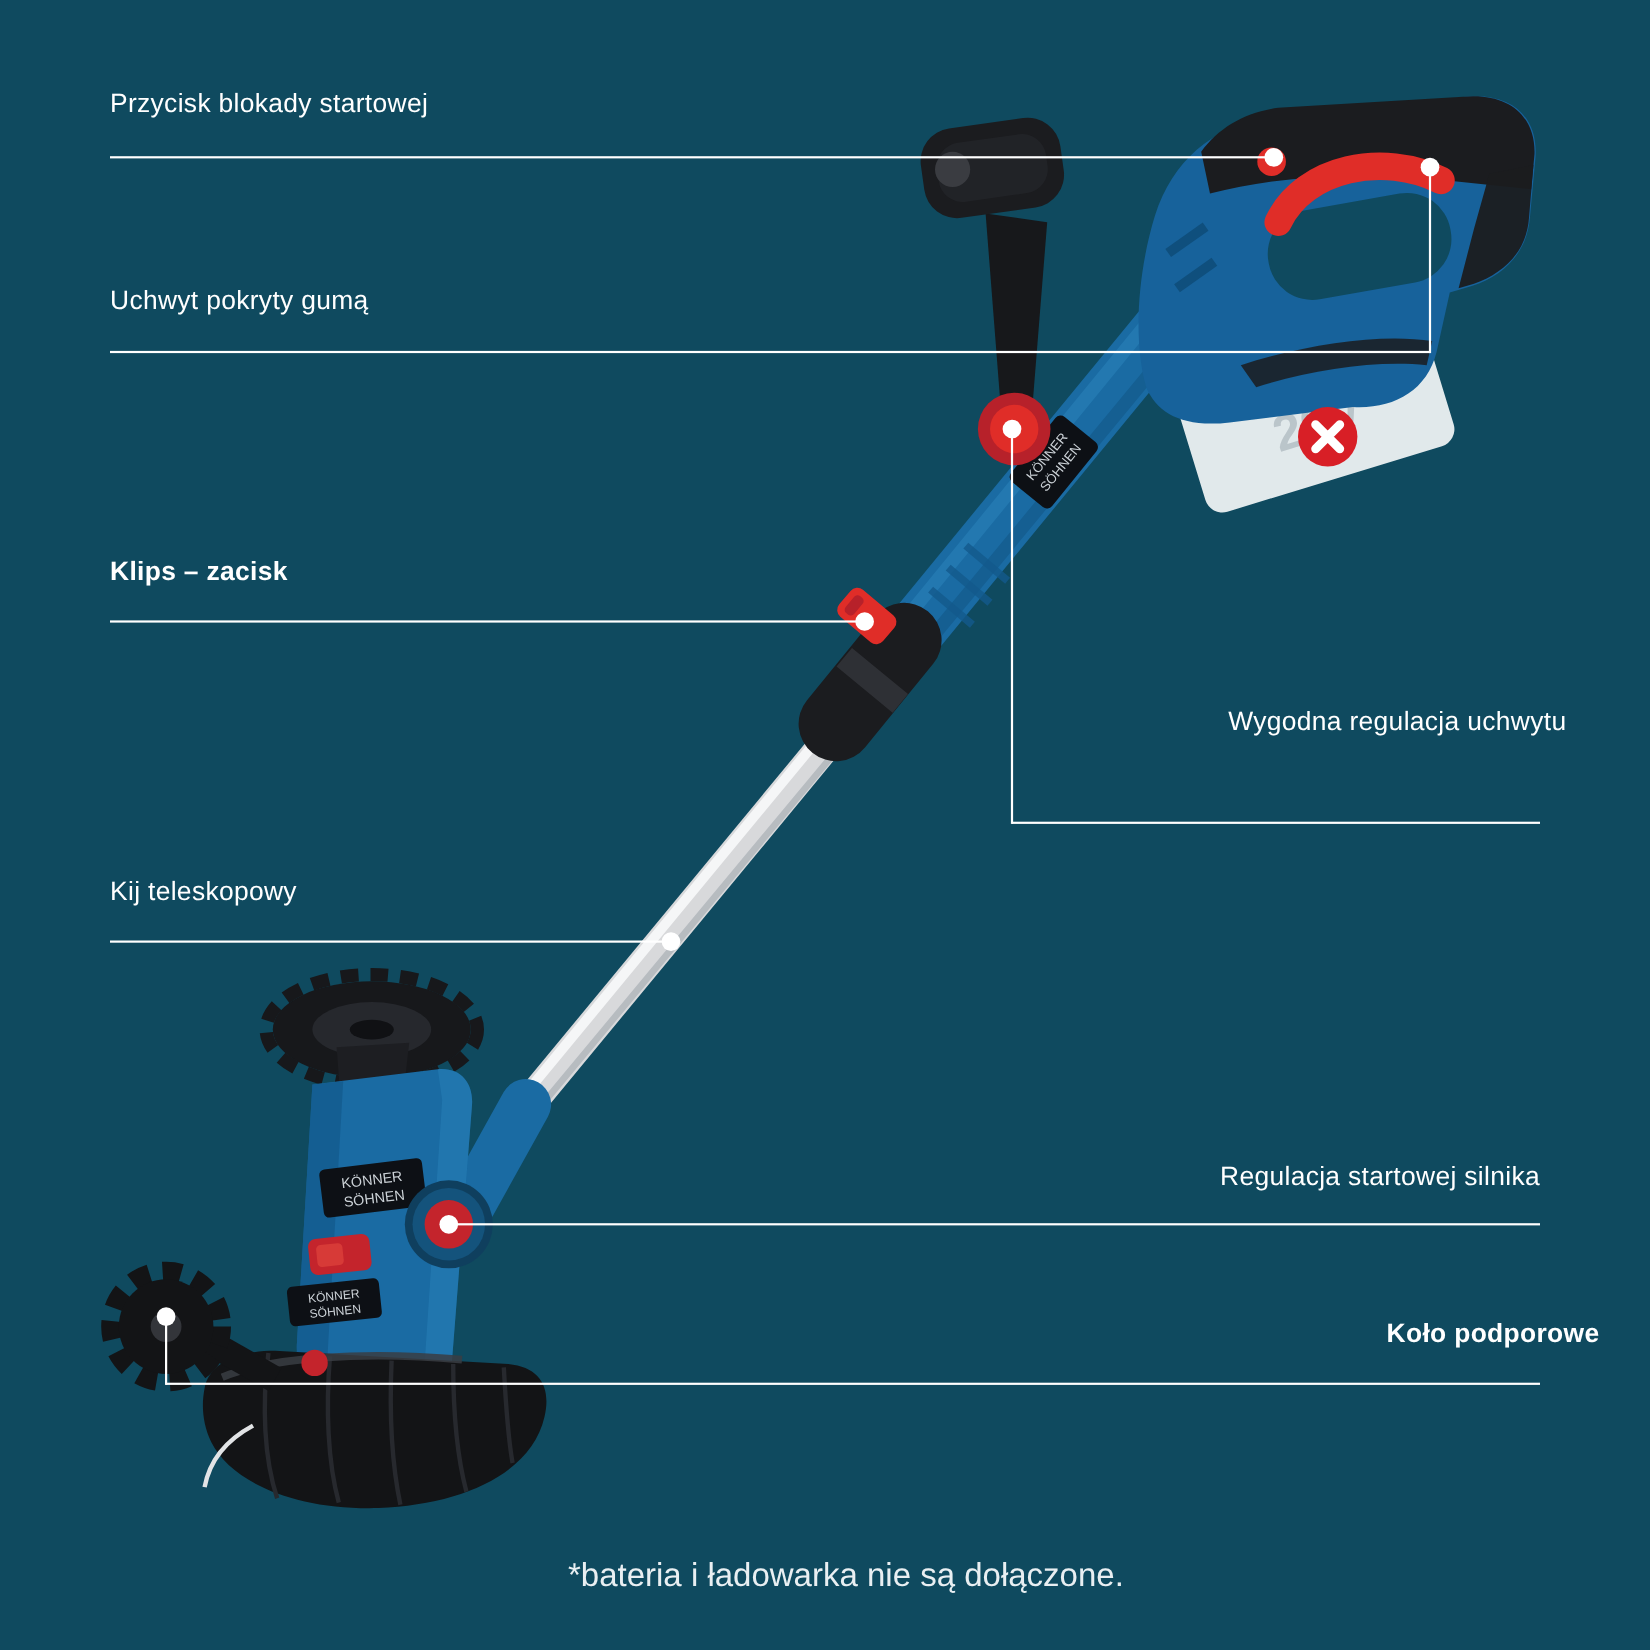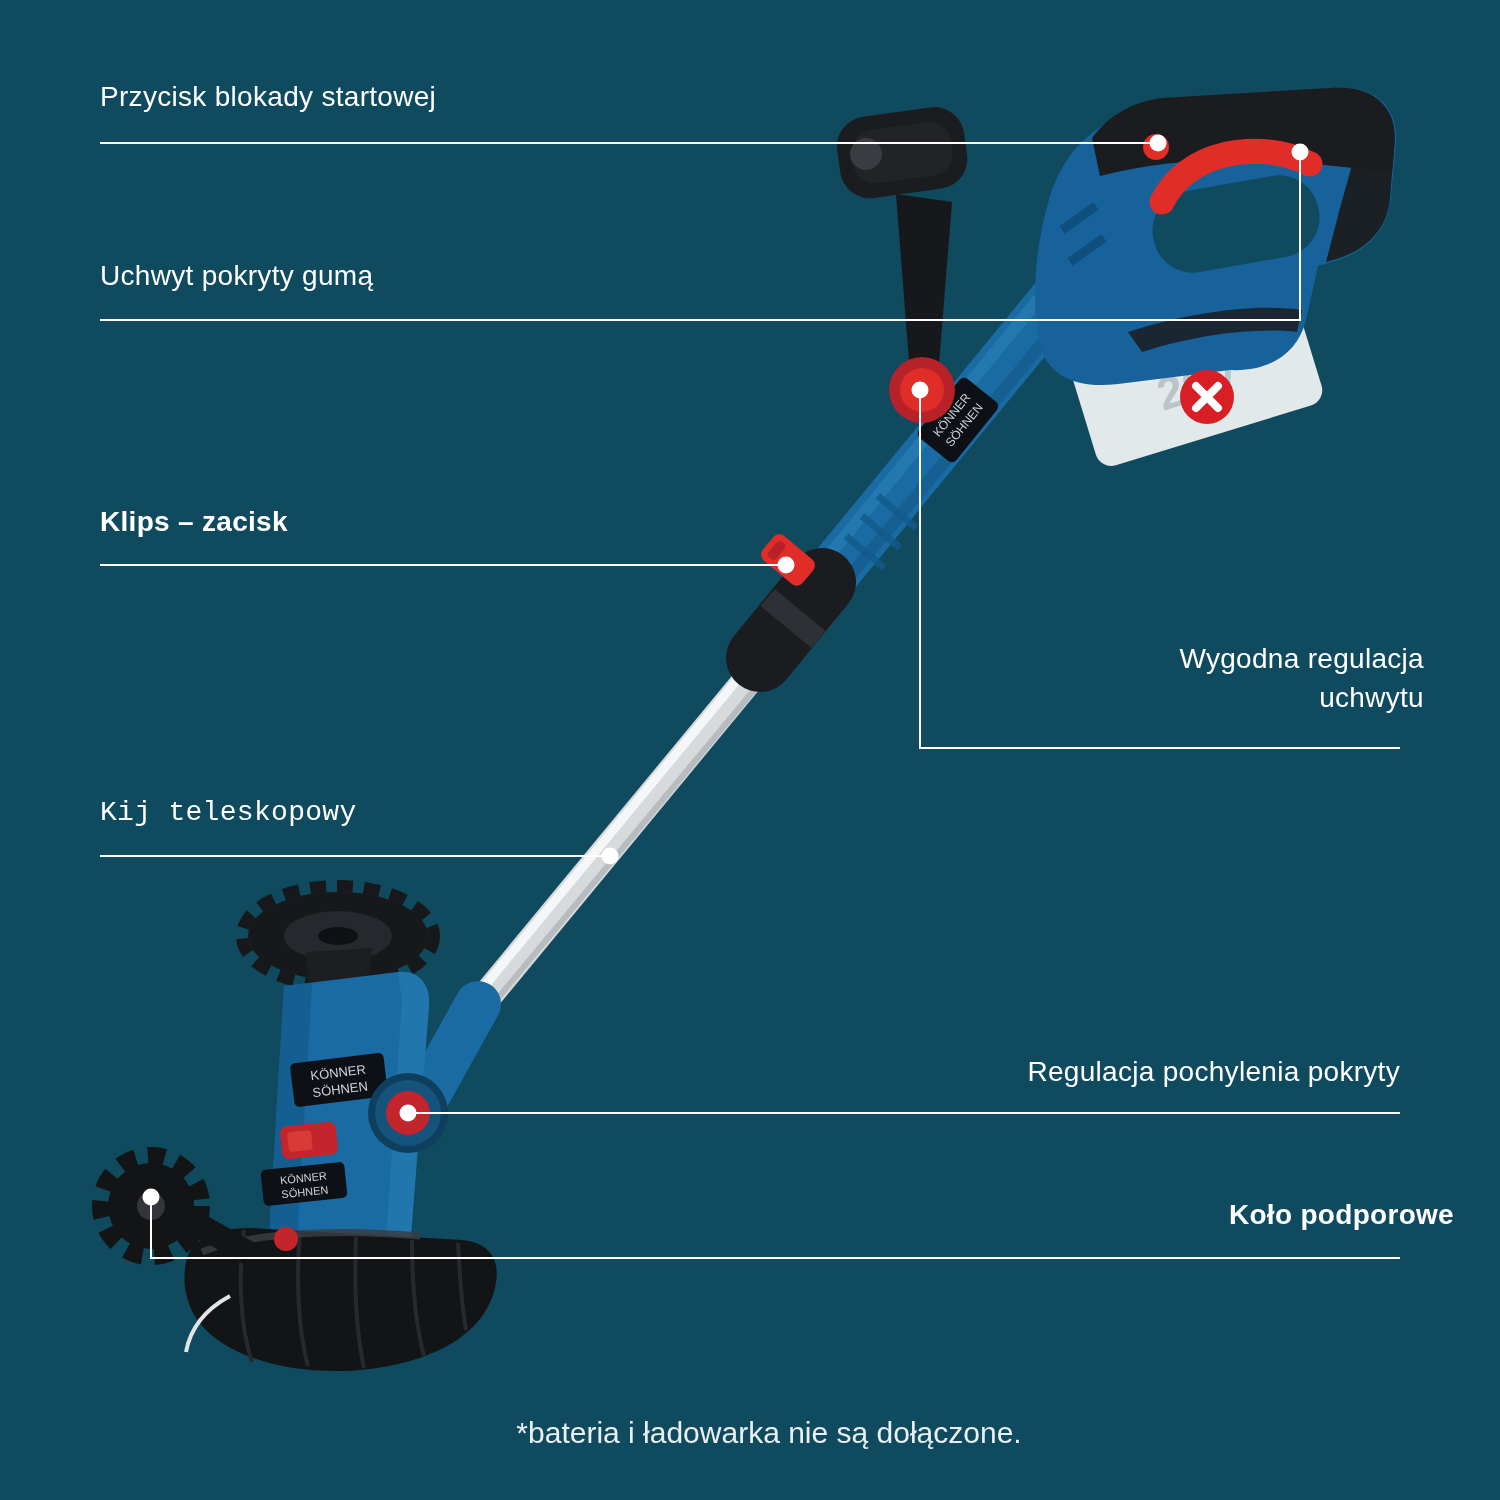--- a/index.html
+++ b/index.html
@@ -1,20 +1,20 @@
 <!DOCTYPE html>
 <html><head>
 <meta charset="utf-8">
 <style>
   html,body{margin:0;padding:0;}
   body{width:1500px;height:1500px;background:#0f4a5f;font-family:"Liberation Sans","DejaVu Sans",sans-serif;}
   .canvas{position:relative;width:1500px;height:1500px;background:#0f4a5f;overflow:hidden;}
   .illustration{position:absolute;left:0;top:0;z-index:1;}
   .illustration text{font-family:"Liberation Sans","DejaVu Sans",sans-serif;}
-  .callout-label{position:absolute;color:#ffffff;font-size:28px;font-weight:400;letter-spacing:0.3px;line-height:1.38;z-index:5;}
+  .callout-label{position:absolute;color:#ffffff;font-size:24px;font-weight:400;letter-spacing:0.3px;line-height:1.38;z-index:5;}
   .align-right{text-align:right;}
   .hline{position:absolute;height:2px;background:#ffffff;z-index:5;}
   .vline{position:absolute;width:2px;background:#ffffff;z-index:5;}
   .dot{position:absolute;width:17px;height:17px;border-radius:50%;background:#ffffff;transform:translate(-50%,-50%);z-index:6;}
   .footnote{position:absolute;left:0;top:1416px;width:1500px;text-align:center;color:#e9eff2;font-size:30px;z-index:5;margin-left:19px;}
 </style>
 </head>
 <body>
 
 <div class="canvas">
@@ -164,27 +164,27 @@
   </div>
 
   <div>
     <div class="callout-label align-right" style="left:1092px;top:640px;width:332px;">Wygodna regulacja uchwytu</div>
     <div class="hline" style="left:920px;top:747px;width:480px;"></div>
     <div class="vline" style="left:919px;top:390px;height:359px;"></div>
     <div class="dot" style="left:920px;top:390px;"></div>
   </div>
 
   <div>
-    <div class="callout-label" style="left:100px;top:794px;font-family:Liberation Mono, monospace;">Kij teleskopowy</div>
+    <div class="callout-label" style="left:100px;top:794px;">Kij teleskopowy</div>
     <div class="hline" style="left:100px;top:855px;width:510px;"></div>
     <div class="dot" style="left:610px;top:856px;"></div>
   </div>
 
   <div>
-    <div class="callout-label align-right" style="left:900px;top:1053px;width:500px;">Regulacja pochylenia pokryty</div>
+    <div class="callout-label align-right" style="left:900px;top:1053px;width:500px;">Regulacja startowej silnika</div>
     <div class="hline" style="left:408px;top:1112px;width:992px;"></div>
     <div class="dot" style="left:408px;top:1113px;"></div>
   </div>
 
   <div>
     <div class="callout-label align-right" style="left:1054px;top:1196px;width:400px;font-weight:bold;">Koło podporowe</div>
     <div class="hline" style="left:151px;top:1257px;width:1249px;"></div>
     <div class="vline" style="left:150px;top:1197px;height:62px;"></div>
     <div class="dot" style="left:151px;top:1197px;"></div>
   </div>

